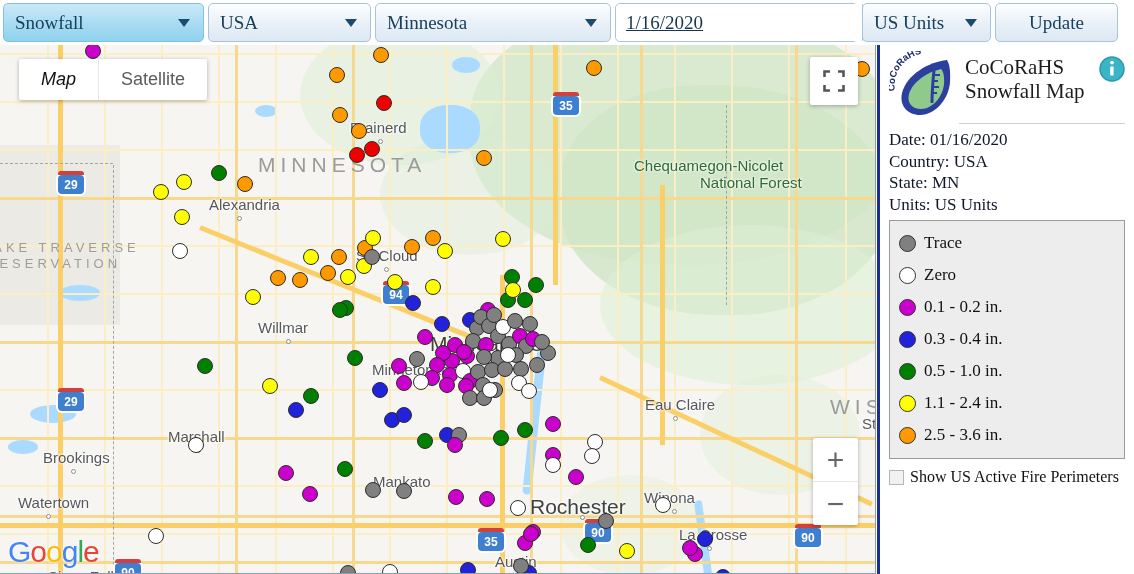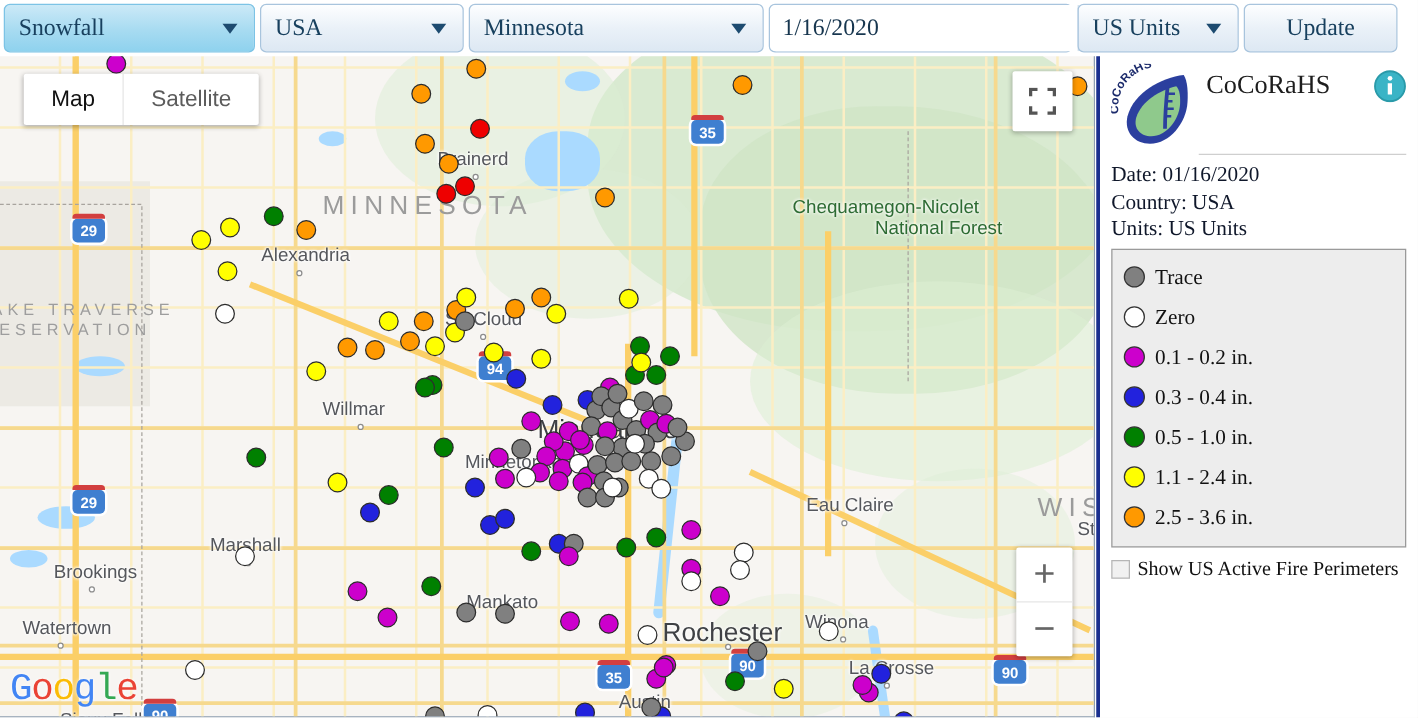--- a/index.html
+++ b/index.html
@@ -48,20 +48,21 @@
   }
   #sel-element { width: 201px; }
   #sel-country { width: 163px; }
   #sel-state   { width: 236px; }
   #date-group  { width: 243px; padding: 0; background: #ffffff; }
   #date-group .dateinput {
     flex: 1 1 auto; height: 37px; border: none; outline: none;
     background: #ffffff; padding-left: 10px;
     font-family: "Liberation Serif", serif; font-size: 19px; color: #17364f;
     border-radius: 5px 0 0 5px;
+    text-decoration: underline;
   }
   .cal-btn {
     width: 39px; height: 37px;
     border-left: 1px solid #b9cfe2;
     background: linear-gradient(to bottom,#f7fbfe,#e4edf6);
     border-radius: 0 5px 5px 0;
     display: flex; align-items: center; justify-content: center;
   }
   #sel-units { width: 129px; }
   #btn-update { width: 123px; justify-content: center; }
@@ -132,42 +133,42 @@
   .maptype {
     position: absolute; left: 19px; top: 14px;
     display: flex; background: #fff;
     box-shadow: 0 1px 4px rgba(0,0,0,.3);
     border-radius: 2px; overflow: hidden;
     font-family: "Liberation Sans", sans-serif;
   }
   .maptype div {
     padding: 10px 22px; font-size: 18px; color: #5c5c5c; cursor: pointer;
   }
-  .maptype div.sel { color: #111; border-right: 1px solid #e6e6e6; }
+  .maptype div.sel { color: #111; border-right: 1px solid #e6e6e6; font-style: italic; }
   .fullscreen-btn {
     position: absolute; right: 17px; top: 12px;
     width: 48px; height: 48px; background: #fff;
     box-shadow: 0 1px 4px rgba(0,0,0,.3); border-radius: 2px;
     display: flex; align-items: center; justify-content: center;
     cursor: pointer;
   }
   .zoomctl {
     position: absolute; right: 17px; bottom: 48px;
     width: 45px; background: #fff;
     box-shadow: 0 1px 4px rgba(0,0,0,.3); border-radius: 2px;
   }
   .zoomctl div {
     height: 43px; display: flex; align-items: center; justify-content: center;
     font-size: 30px; color: #666; cursor: pointer;
     font-family: "Liberation Sans", sans-serif;
   }
   .zoomctl .sep { height: 0; border-top: 1px solid #e6e6e6; }
   .googlelogo {
     position: absolute; left: 8px; bottom: 4px;
-    font-family: Liberation Mono, monospace;
+    font-family: Liberation Sans, sans-serif;
     font-size: 30px; font-weight: 500; letter-spacing: -1px;
     text-shadow: 0 0 3px rgba(255,255,255,.9);
     text-align: right;
   }
   .googlelogo .b{color:#4285F4}.googlelogo .r{color:#EA4335}
   .googlelogo .y{color:#FBBC05}.googlelogo .g{color:#34A853}
   .attrib {
     position: absolute; left: 0; bottom: 0; width: 100%;
     height: 21px; background: rgba(255,255,255,.75);
     display: flex; align-items: center; justify-content: flex-end;
@@ -576,35 +577,37 @@
               <path d="M43 42h5"></path>
           </g>
           <text font-family="Liberation Sans, sans-serif" font-size="9.5" font-weight="bold" fill="#1b2a6b">
             <textPath href="#arc">CoCoRaHS</textPath>
           </text>
           <path id="arc" d="M6 40 A32 32 0 0 1 52 6" fill="none"></path>
         </svg>
       </div>
       <div class="panel-title">
         <div>CoCoRaHS</div>
+        <div>Snowfall Map</div>
       </div>
       <div class="info-ico">
         <svg width="26" height="26" viewBox="0 0 26 26">
           <circle cx="13" cy="13" r="12" fill="#3ab4c6"></circle>
           <circle cx="13" cy="13" r="12" fill="none" stroke="#2a9aa9" stroke-width="1.5"></circle>
           <circle cx="13" cy="6.6" r="1.9" fill="#fff"></circle>
           <path d="M11.2 10.5h3.4v9h-3.4z" fill="#fff"></path>
         </svg>
       </div>
     </div>
     <div class="hr"></div>
 
     <div class="meta">
       <div>Date: 01/16/2020</div>
       <div>Country: USA</div>
+      <div>State: MN</div>
       <div>Units: US Units</div>
     </div>
 
     <div class="legend" id="legend">
         <div class="legend-row">
           <span class="legend-dot" style="background:#808080"></span>
           <span class="legend-lbl">Trace</span>
         </div>
         <div class="legend-row">
           <span class="legend-dot" style="background:#ffffff"></span>

